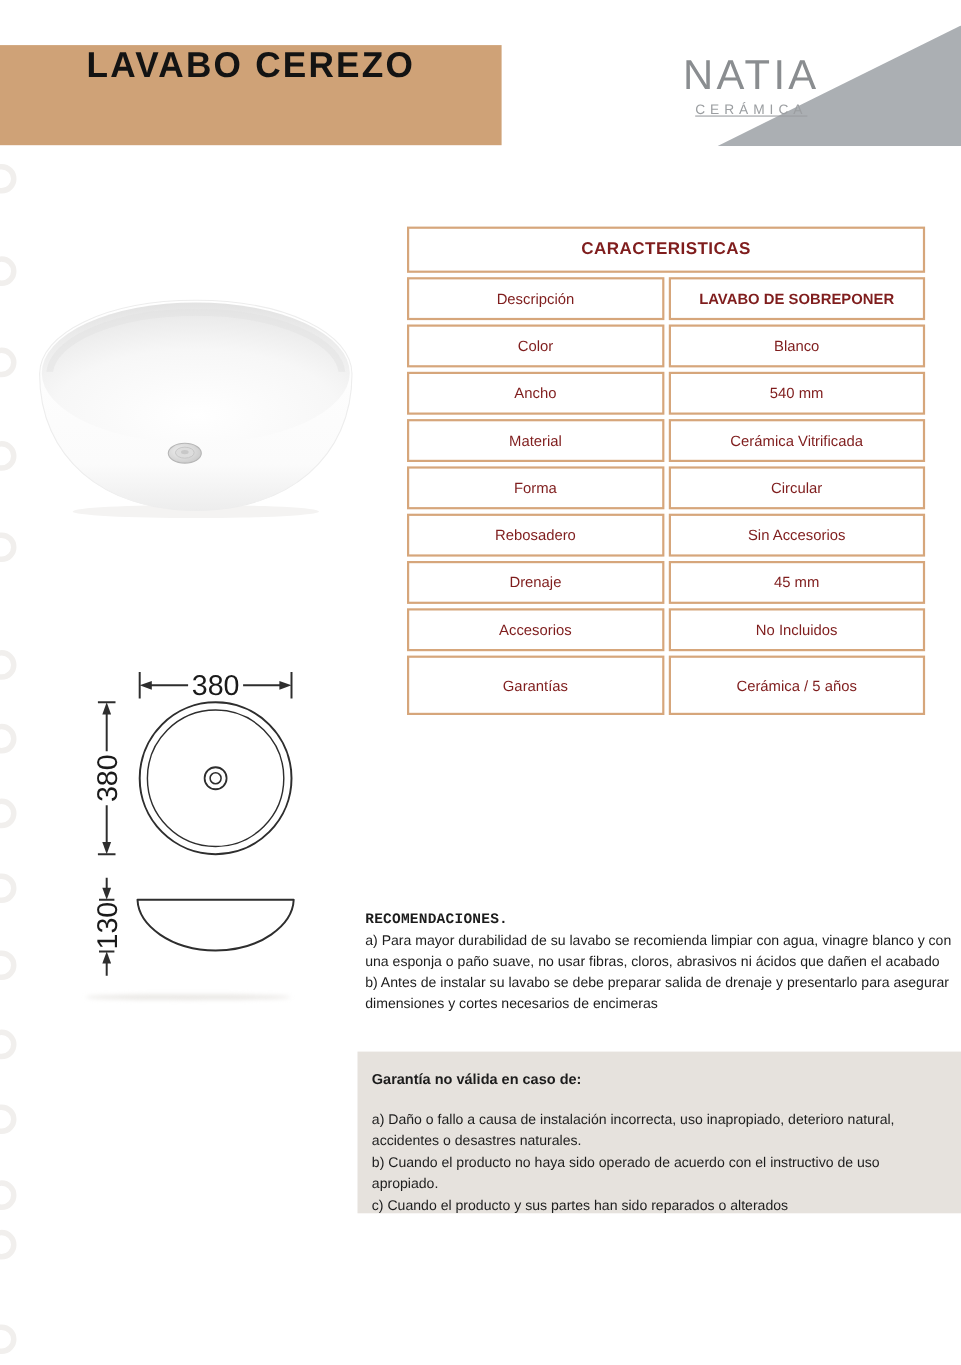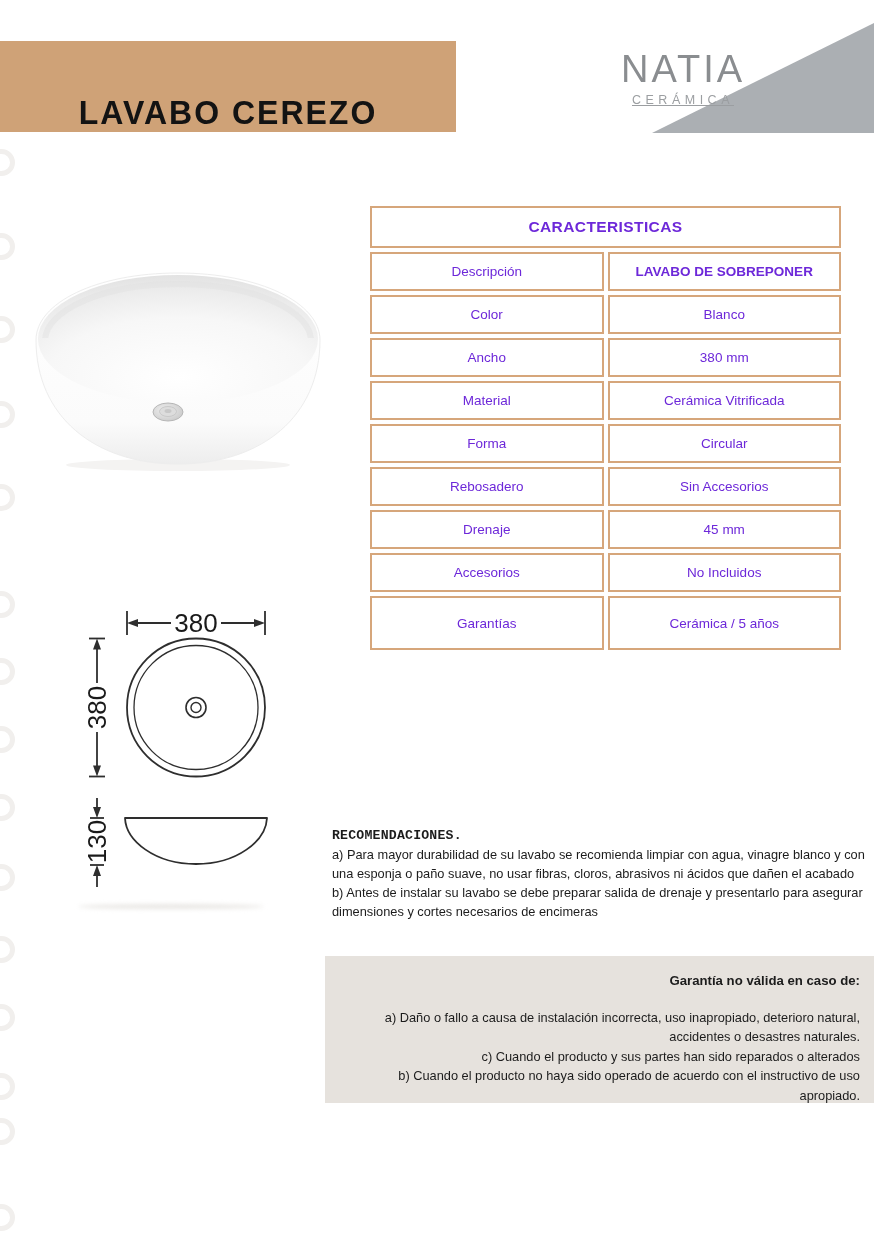--- a/index.html
+++ b/index.html
@@ -8,21 +8,21 @@
     font-family:"Liberation Sans",sans-serif;overflow:hidden;color:#1c1c1c;
   }
   
   .ring{
     position:absolute;left:-12px;width:27px;height:27px;border:5px solid #f1efed;
     border-radius:50%;box-sizing:border-box;
   }
   
   .title-band{
     position:absolute;left:0;top:41px;width:456px;height:91px;background:#CFA277;
-    display:flex;align-items:flex-end;justify-content:center;
+    display:flex;align-items:flex-start;justify-content:center;
   }
   .title-band h1{
     margin:0;font-size:32px;font-weight:bold;letter-spacing:2px;color:#131313;
     transform:scaleY(1.02);white-space:nowrap;
   }
   
   .corner-triangle{
     position:absolute;top:23px;right:0;width:222px;height:110px;background:#ABAFB3;
     -webkit-clip-path:polygon(100% 0,100% 100%,0 100%);clip-path:polygon(100% 0,100% 100%,0 100%);
   }
@@ -38,34 +38,34 @@
     position:absolute;left:78px;top:904px;width:186px;height:5px;background:#e9e7e4;
     border-radius:50%;filter:blur(2px);
   }
   
   .spec-table{
     position:absolute;left:366px;top:202px;width:479px;
     border-collapse:separate;border-spacing:4px;table-layout:fixed;
   }
   .spec-table td{
     border:2px solid #D6A67B;background:#ffffff;text-align:center;vertical-align:middle;
-    font-size:13.5px;color:#6d28d9;padding:0 6px;overflow:hidden;
+    font-size:13.5px;color:#7f1d1d;padding:0 6px;overflow:hidden;
   }
   .spec-table td.th{height:38px;font-weight:bold;font-size:15.5px;letter-spacing:.4px;}
   .spec-table td.lbl{width:46.5%;height:35px;}
   .spec-table tr.tall td{height:50px;}
   .spec-table td.val-bold{font-weight:bold;}
   
   .recs{position:absolute;left:332px;top:826px;width:537px;font-size:12.8px;line-height:19px;}
   .recs h3{margin:0;font-size:13.2px;font-weight:bold;letter-spacing:.2px;font-family:Liberation Mono, monospace;}
   .recs p{margin:0;}
   
   .warranty{
     position:absolute;left:325px;top:956px;width:549px;height:147px;background:#E6E2DD;
-    box-sizing:border-box;padding:15px 14px 0 13px;font-size:12.8px;line-height:19.5px;text-align:right;
+    box-sizing:border-box;padding:15px 14px 0 13px;font-size:12.8px;line-height:19.5px;
   }
   .warranty h4{margin:0 0 17px 0;font-size:13.2px;font-weight:bold;}
   .warranty p{margin:0;}
   svg text{font-family:"Liberation Sans",sans-serif;}
 </style>
 </head>
 <body>
 
 <div class="page">
 
@@ -138,21 +138,21 @@
     <tr>
       <td class="lbl">Descripción</td>
       <td class="val-bold">LAVABO DE SOBREPONER</td>
     </tr>
     <tr>
       <td class="lbl">Color</td>
       <td>Blanco</td>
     </tr>
     <tr>
       <td class="lbl">Ancho</td>
-      <td>380 mm</td>
+      <td>540 mm</td>
     </tr>
     <tr>
       <td class="lbl">Material</td>
       <td>Cerámica Vitrificada</td>
     </tr>
     <tr>
       <td class="lbl">Forma</td>
       <td>Circular</td>
     </tr>
     <tr>
@@ -219,17 +219,17 @@
 
   <div class="recs">
     <h3>RECOMENDACIONES.</h3>
     <p>a) Para mayor durabilidad de su lavabo se recomienda limpiar con agua, vinagre blanco y con una esponja o paño suave, no usar fibras, cloros, abrasivos ni ácidos que dañen el acabado</p>
     <p>b) Antes de instalar su lavabo se debe preparar salida de drenaje y presentarlo para asegurar dimensiones y cortes necesarios de encimeras</p>
   </div>
 
   <div class="warranty">
     <h4>Garantía no válida en caso de:</h4>
     <p>a) Daño o fallo a causa de instalación incorrecta, uso inapropiado, deterioro natural, accidentes o desastres naturales.</p>
+    <p>b) Cuando el producto no haya sido operado de acuerdo con el instructivo de uso apropiado.</p>
     <p>c) Cuando el producto y sus partes han sido reparados o alterados</p>
-    <p>b) Cuando el producto no haya sido operado de acuerdo con el instructivo de uso apropiado.</p>
   </div>
 
 </div>
 
 </body></html>

